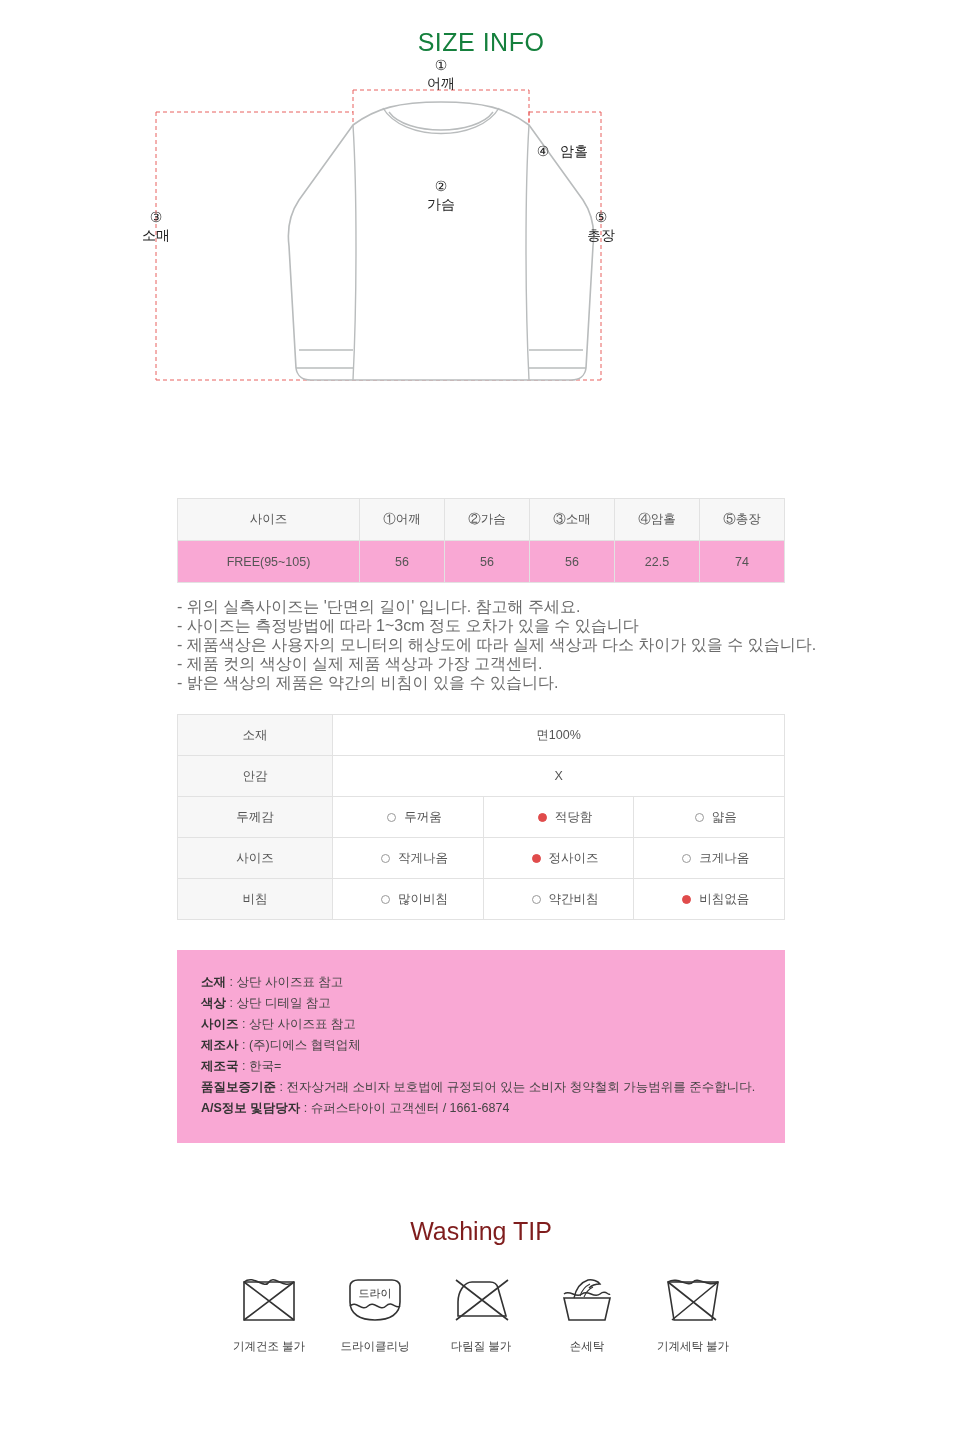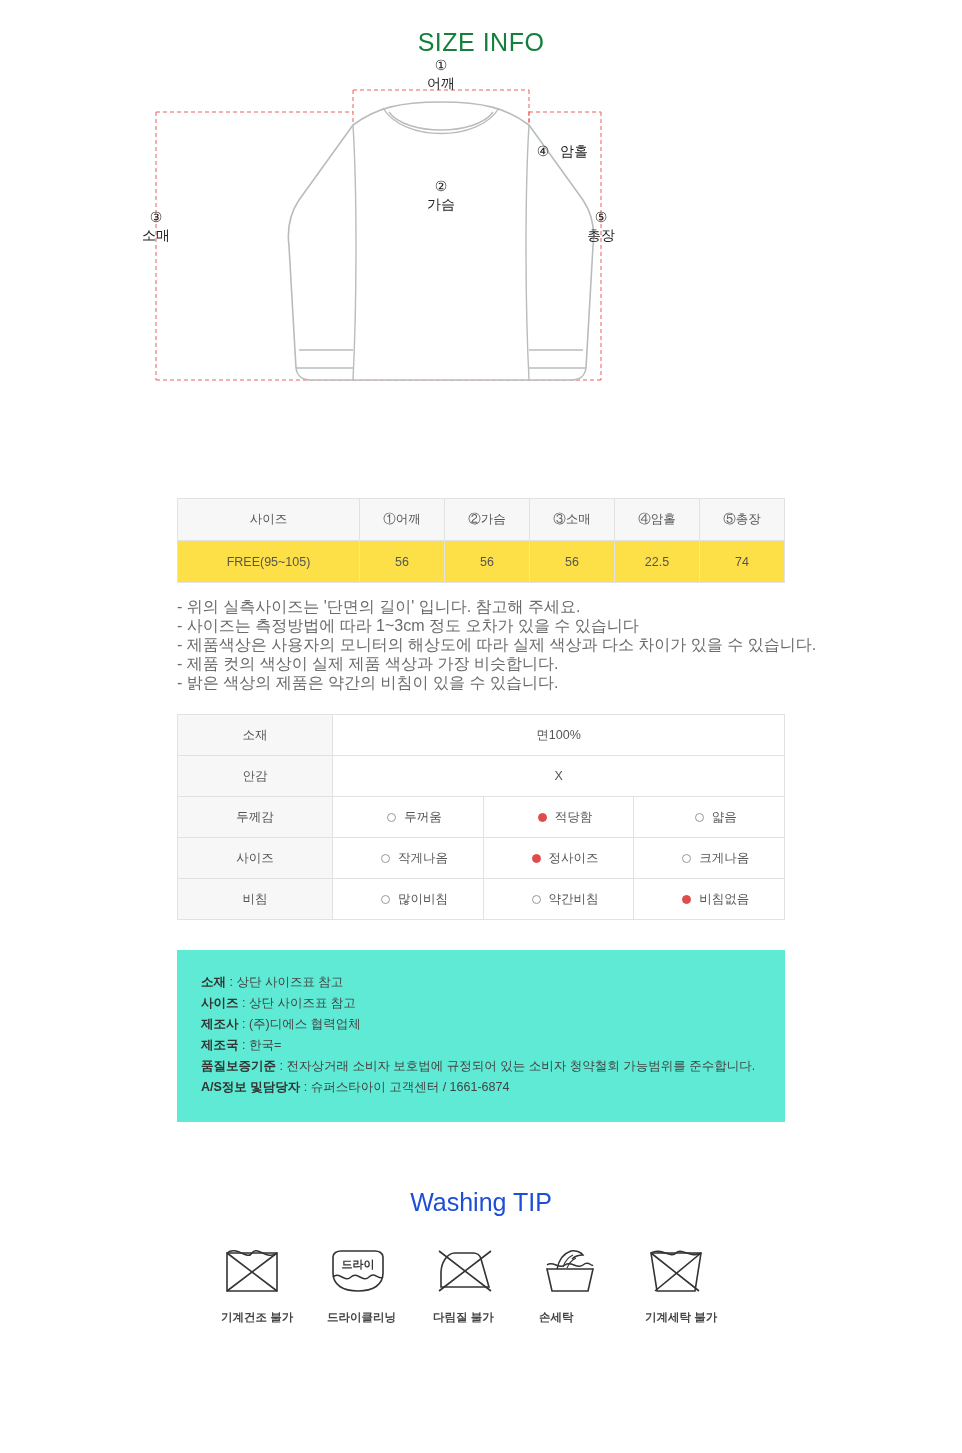--- a/index.html
+++ b/index.html
@@ -52,21 +52,21 @@
     text-align: center;
     color: #555555;
     font-weight: 400;
   }
   table.size-table thead th {
     background: #f7f7f7;
     height: 42px;
   }
   table.size-table tbody td {
     height: 42px;
-    background: #fde047;
+    background: #f9a8d4;
   }
   table.size-table tbody td:first-child { color: #555; }
 
   
   .notes {
     width: 608px;
     margin: 14px auto 0 auto;
     font-size: 16px;
     line-height: 19px;
     color: #6b6b6b;
@@ -112,47 +112,47 @@
   }
   .bullet.on {
     background: #e04b4b;
     border-color: #e04b4b;
   }
 
   
   .info-box {
     width: 608px;
     margin: 30px auto 0 auto;
-    background: #5eead4;
+    background: #f9a8d4;
     padding: 22px 24px 24px 24px;
     font-size: 12.5px;
     line-height: 21px;
     color: #444444;
   }
   .info-box .lbl { font-weight: bold; color: #333; }
 
   
   .wash-title {
     text-align: center;
     font-size: 25px;
     font-weight: 400;
-    color: #1d4ed8;
-    margin: 8px;
+    color: #7f1d1d;
+    margin: 16px;
     padding-top: 58px;
   }
   .wash-row {
     width: 520px;
     margin: 26px auto 0 auto;
     display: flex;
     justify-content: space-between;
     align-items: flex-end;
   }
   .wash-item {
     width: 96px;
-    font-weight: bold;
+    text-align: center;
   }
   .wash-item .cap {
     font-size: 11.5px;
     color: #444444;
     margin-top: 7px;
     white-space: nowrap;
   }
 </style>
 </head>
 <body>
@@ -256,21 +256,21 @@
         <td>74</td>
       </tr>
     </tbody>
   </table>
 </div>
 
 <div class="notes">
   <div>- 위의 실측사이즈는 '단면의 길이' 입니다. 참고해 주세요.</div>
   <div>- 사이즈는 측정방법에 따라 1~3cm 정도 오차가 있을 수 있습니다</div>
   <div>- 제품색상은 사용자의 모니터의 해상도에 따라 실제 색상과 다소 차이가 있을 수 있습니다.</div>
-  <div>- 제품 컷의 색상이 실제 제품 색상과 가장 비슷합니다.</div>
+  <div>- 제품 컷의 색상이 실제 제품 색상과 가장 고객센터.</div>
   <div>- 밝은 색상의 제품은 약간의 비침이 있을 수 있습니다.</div>
 </div>
 
 <div class="spec-table-wrap">
   <table class="spec-table">
     <tbody>
       <tr>
         <td class="spec-label">소재</td>
         <td class="spec-value" colspan="3">면100%</td>
       </tr>
@@ -299,20 +299,21 @@
         <td class="opt"><span class="bullet"></span><span>많이비침</span></td>
         <td class="opt"><span class="bullet"></span><span>약간비침</span></td>
         <td class="opt"><span class="bullet on"></span><span>비침없음</span></td>
       </tr>
     </tbody>
   </table>
 </div>
 
 <div class="info-box">
   <div><span class="lbl">소재</span><span> : 상단 사이즈표 참고</span></div>
+  <div><span class="lbl">색상</span><span> : 상단 디테일 참고</span></div>
   <div><span class="lbl">사이즈</span><span> : 상단 사이즈표 참고</span></div>
   <div><span class="lbl">제조사</span><span> : (주)디에스 협력업체</span></div>
   <div><span class="lbl">제조국</span><span> : 한국=</span></div>
   <div><span class="lbl">품질보증기준</span><span> : 전자상거래 소비자 보호법에 규정되어 있는 소비자 청약철회 가능범위를 준수합니다.</span></div>
   <div><span class="lbl">A/S정보 및담당자</span><span> : 슈퍼스타아이 고객센터 / 1661-6874</span></div>
 </div>
 
 <h2 class="wash-title">Washing TIP</h2>
 
 <div class="wash-row">

